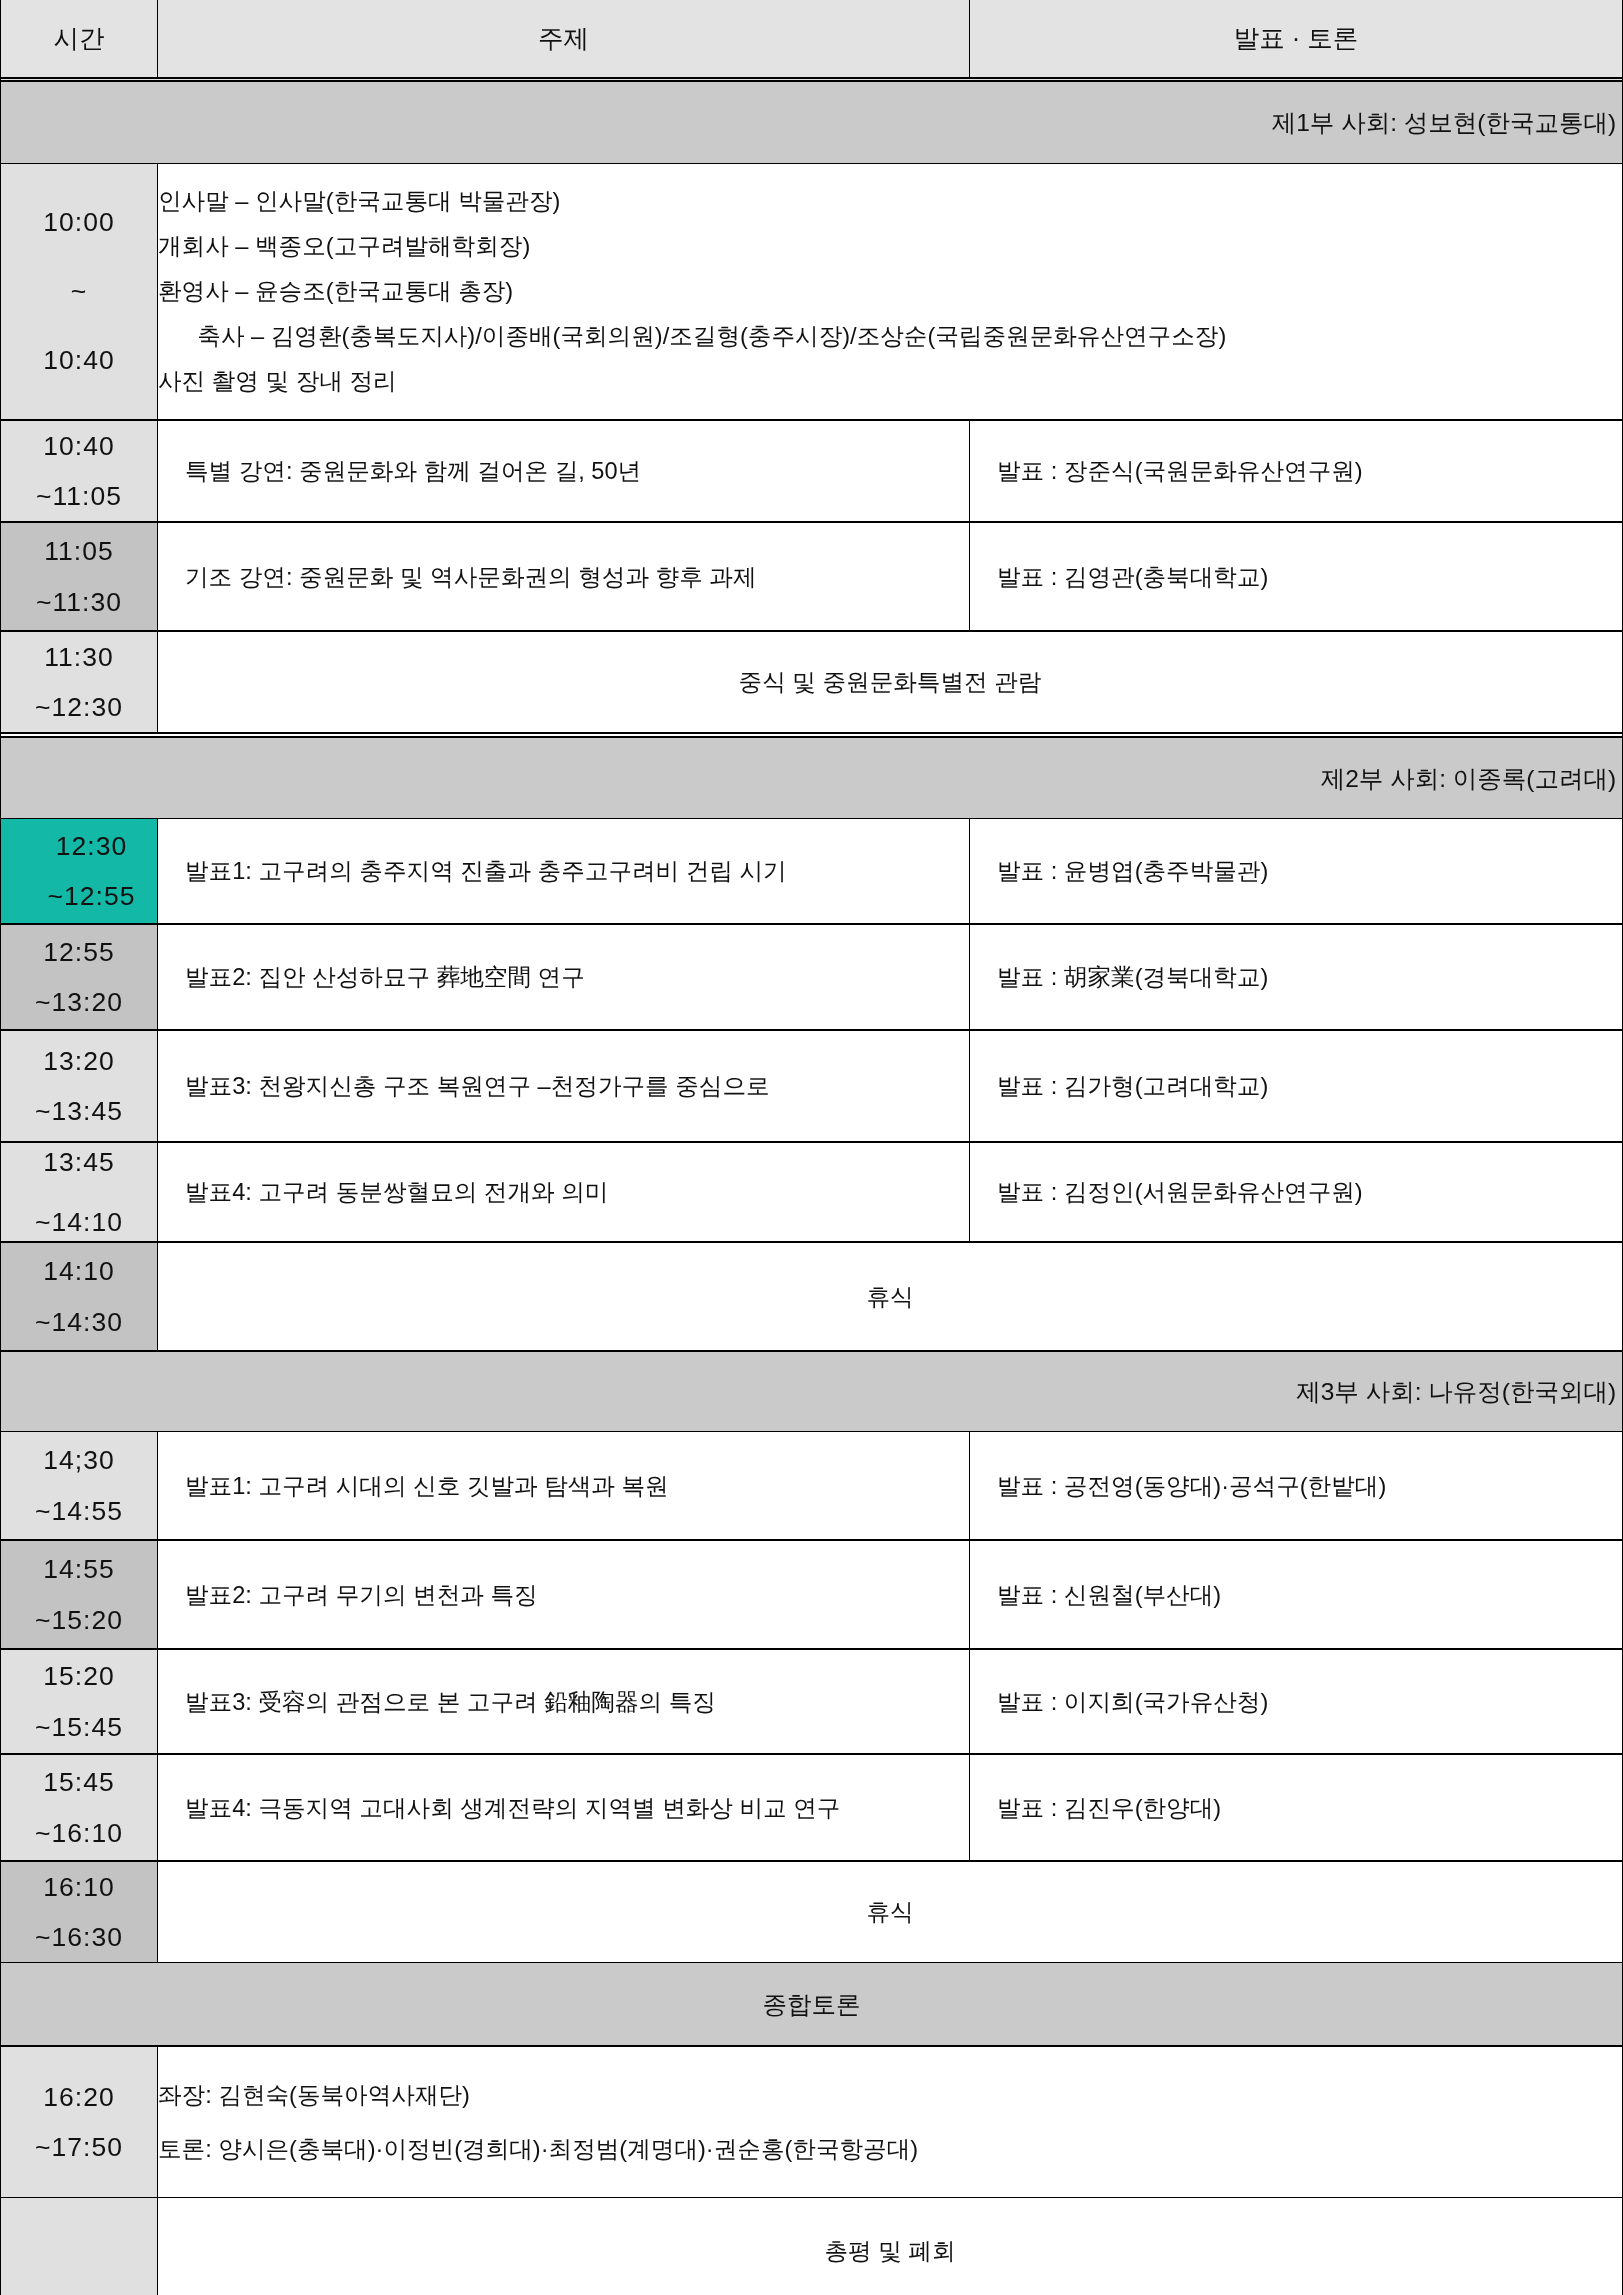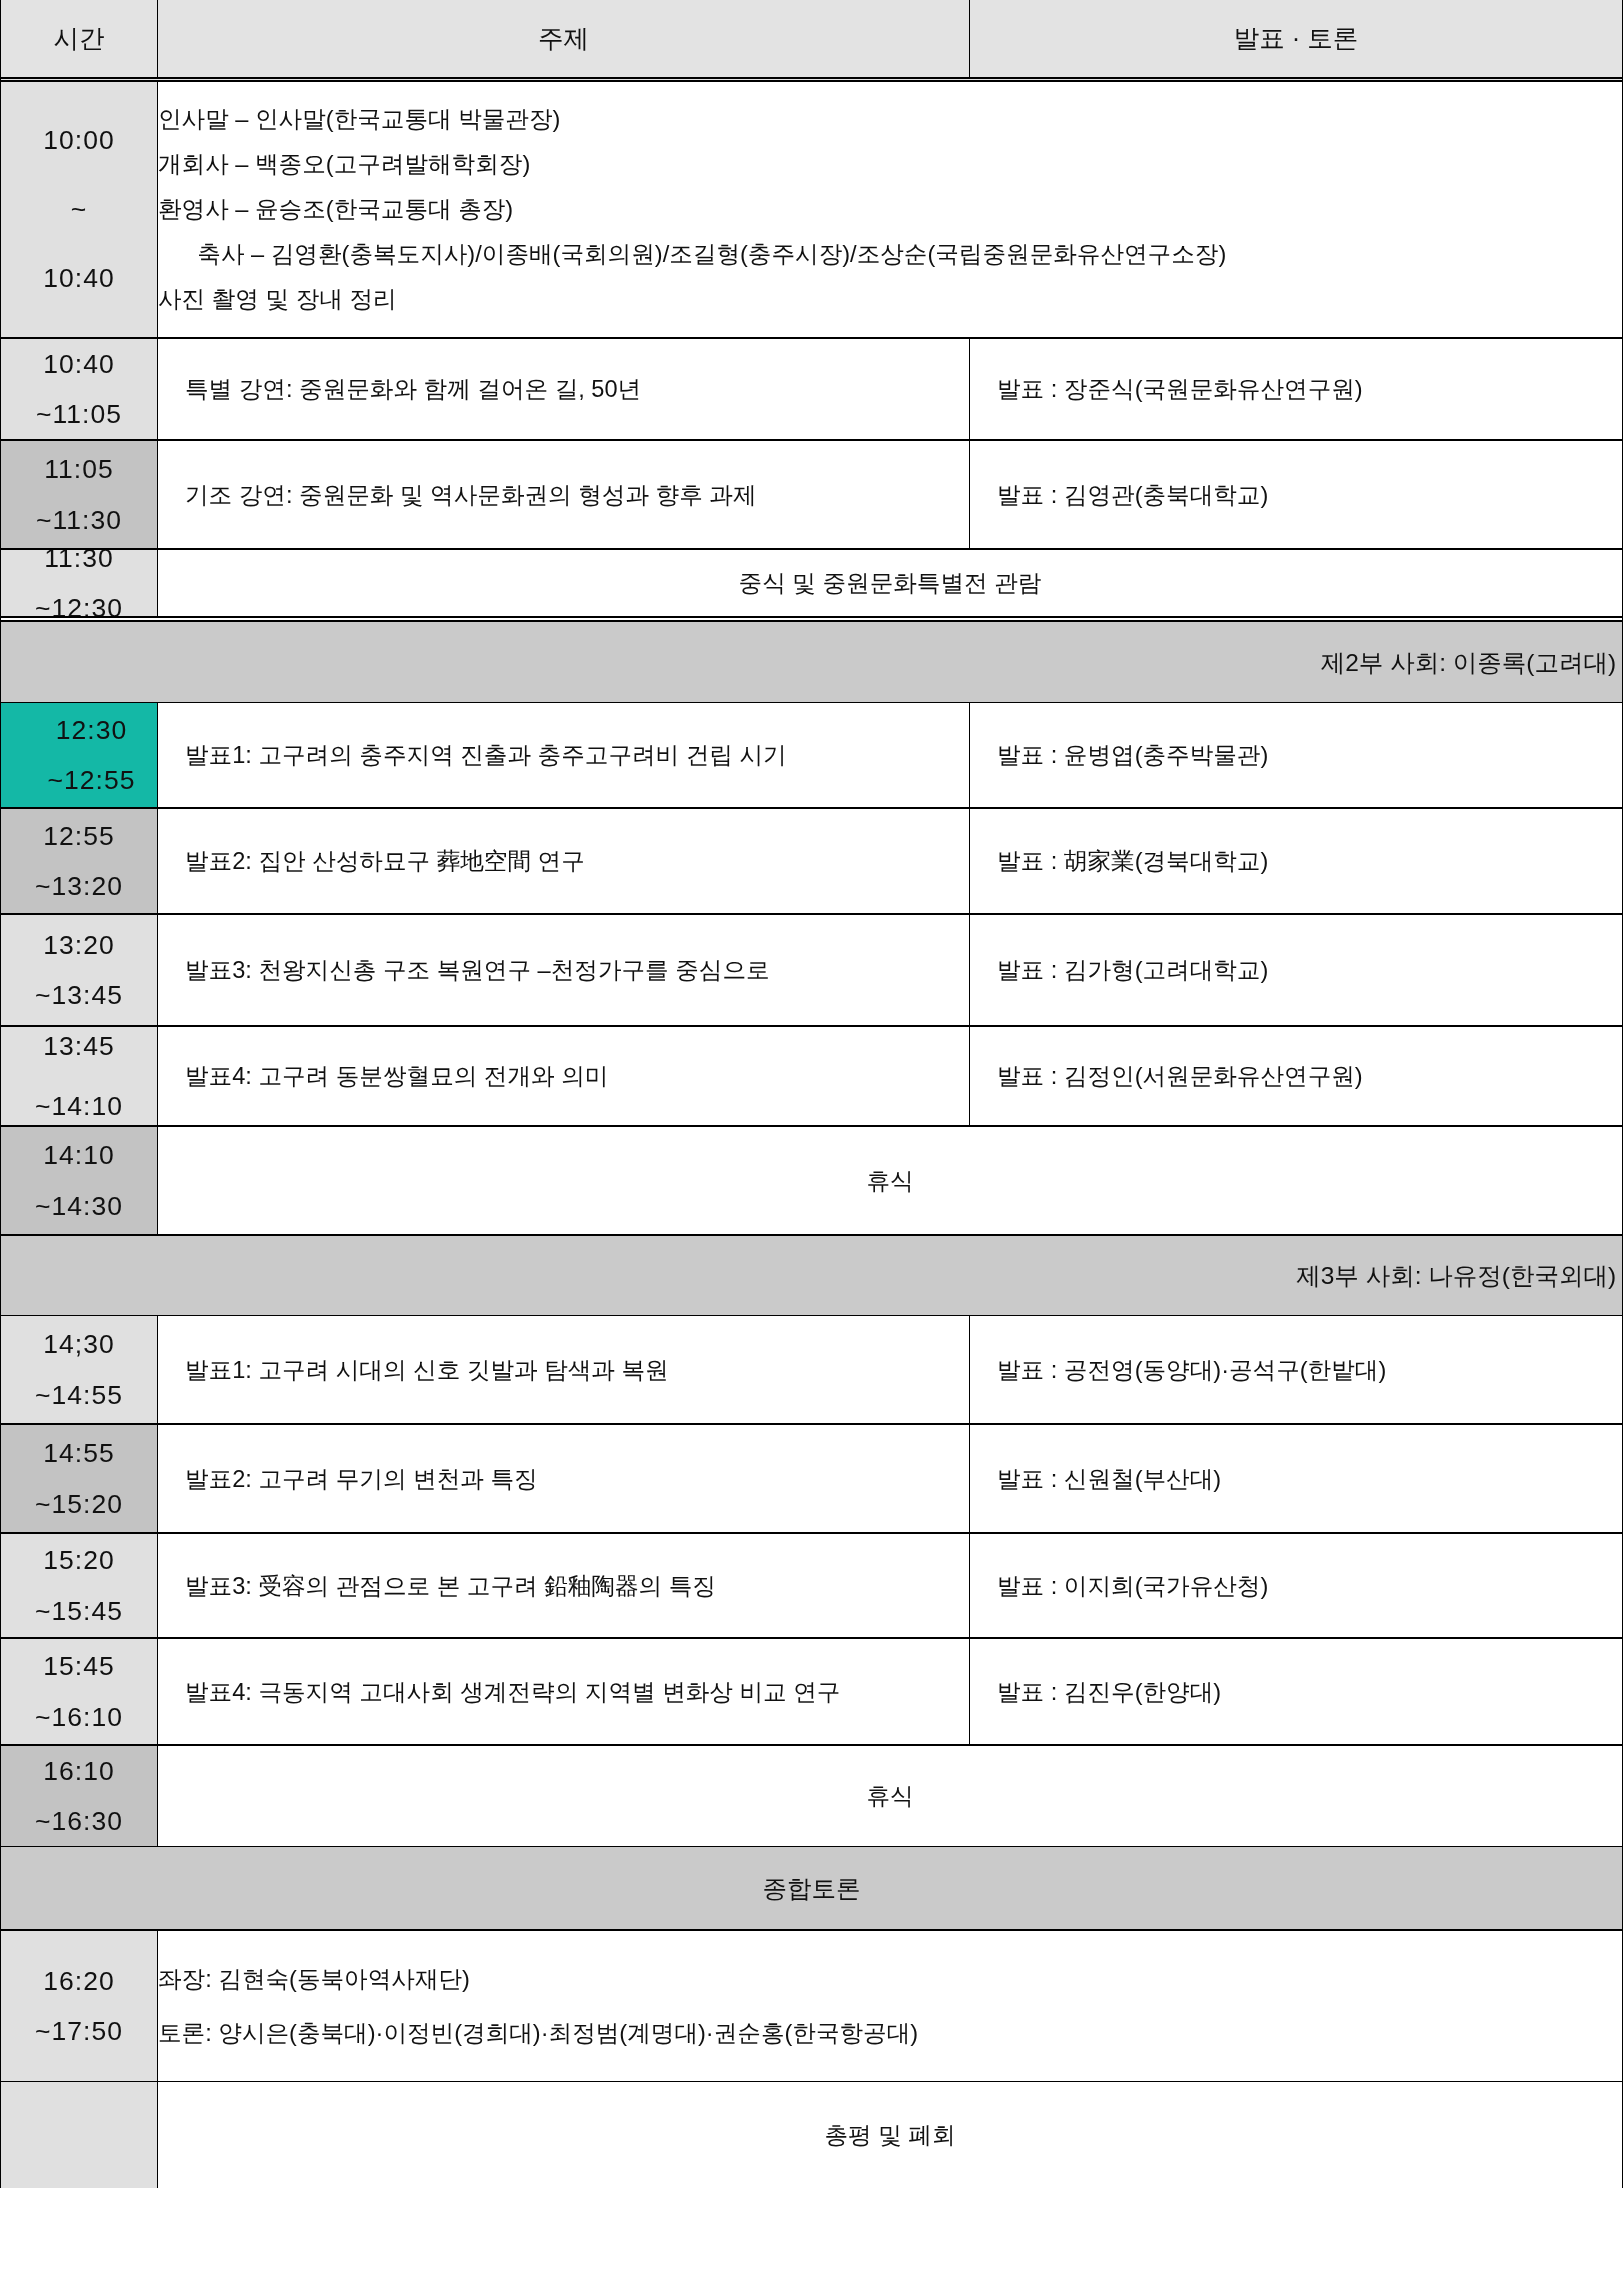--- a/index.html
+++ b/index.html
@@ -28,20 +28,23 @@
 </head>
 <body>
 
 <div class="table">
   <div class="row header-row">
     <div class="cell head">시간</div>
     <div class="cell head">주제</div>
     <div class="cell head">발표 · 토론</div>
   </div>
   <div id="rows-mount">
+      <div class="row" style="height: 82px; border-bottom: 1px solid rgb(0, 0, 0); grid-template-columns: 1621px; background: rgb(202, 202, 202);">
+        <div class="cell section-cell section-right">제1부 사회: 성보현(한국교통대)</div>
+      </div>
       <div class="row" style="height: 257px; border-bottom: 2.9px double rgb(0, 0, 0); grid-template-columns: 156px 1465px;">
         <div class="cell time tall" style="background: rgb(224, 224, 224);">
           <div class="line">10:00</div>
           <div class="line">~</div>
           <div class="line">10:40</div>
         </div>
         <div class="cell merged merged-left" style="line-height: 1.9;">
           <div class="line">인사말 – 인사말(한국교통대 박물관장)</div>
           <div class="line">개회사 – 백종오(고구려발해학회장)</div>
           <div class="line">환영사 – 윤승조(한국교통대 총장)</div>
@@ -66,21 +69,21 @@
           <div class="line">11:05</div>
           <div class="line">~11:30</div>
         </div>
         <div class="cell topic">
           <div class="line">기조 강연: 중원문화 및 역사문화권의 형성과 향후 과제</div>
         </div>
         <div class="cell presenter">
           <div class="line">발표 : 김영관(충북대학교)</div>
         </div>
       </div>
-      <div class="row" style="height: 72px; border-bottom: 6.9px double rgb(0, 0, 0); grid-template-columns: 156px 1465px;">
+      <div class="row" style="height: 106px; border-bottom: 6.9px double rgb(0, 0, 0); grid-template-columns: 156px 1465px;">
         <div class="cell time" style="background: rgb(224, 224, 224);">
           <div class="line">11:30</div>
           <div class="line">~12:30</div>
         </div>
         <div class="cell merged merged-center">
           <div class="line">중식 및 중원문화특별전 관람</div>
         </div>
       </div>
       <div class="row" style="height: 81px; border-bottom: 1px solid rgb(0, 0, 0); grid-template-columns: 1621px; background: rgb(202, 202, 202);">
         <div class="cell section-cell section-right">제2부 사회: 이종록(고려대)</div>

